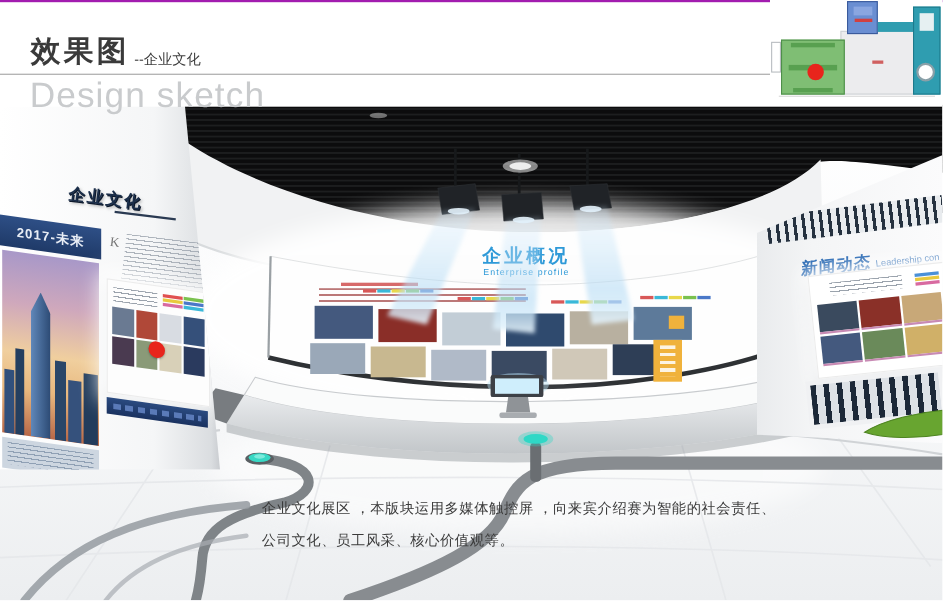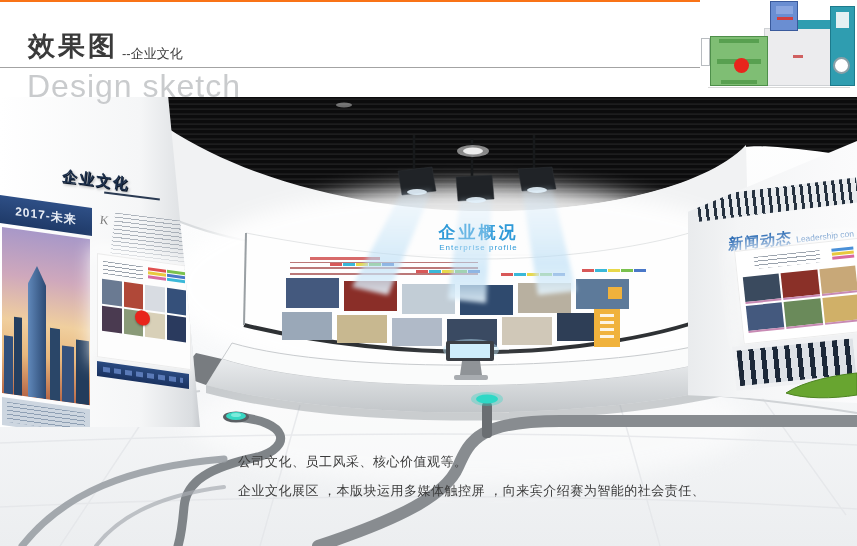--- a/index.html
+++ b/index.html
@@ -1,21 +1,21 @@
 <!DOCTYPE html>
 <html><head>
 <meta charset="utf-8">
 <style>
   html,body{margin:0;padding:0;background:#fff;}
   #stage{position:relative;width:857px;height:546px;overflow:hidden;background:#fff;
          font-family:"Liberation Sans","DejaVu Sans",sans-serif;}
   .abs{position:absolute;}
 
   
-  .header{left:0;top:0;width:857px;height:95px;background:#fff;z-index:50;border-top:2px solid #f97316;}
+  .header{left:0;top:0;width:857px;height:95px;background:#fff;z-index:50;border-top:2px solid #a21caf;}
   .h-title{left:28px;top:26px;font-family:"Liberation Serif","DejaVu Serif",serif;font-weight:700;
            font-size:27px;color:#3a3a3a;letter-spacing:3px;}
   .h-sub{left:122px;top:43px;font-size:13px;color:#3c3c3c;}
   .h-rule{left:0;top:65px;width:740px;height:1px;background:#a3a3a3;}
   .h-en{left:27px;top:66px;font-size:32px;color:#c9cbcd;letter-spacing:1px;}
 
   
   .minimap{left:700px;top:0;width:157px;height:92px;background:#fff;z-index:55;}
   .mm{position:absolute;box-sizing:border-box;}
   .mm-hall{left:64px;top:28px;width:68px;height:58px;background:#ececee;border:1px solid #cfd2d5;}
@@ -399,22 +399,22 @@
       </g>
 
       <rect x="482" y="307" width="10" height="36" rx="4" fill="#6a6e72"></rect>
       <ellipse cx="487" cy="304" rx="16" ry="7" fill="#2fd8c6" opacity="0.35"></ellipse>
       <ellipse cx="487" cy="304" rx="11" ry="4.5" fill="#2fd8c6"></ellipse>
 
       <path d="M786,298 C804,286 836,280 857,278 L857,300 C832,304 804,304 786,298 Z" fill="#68a530" stroke="#4e8422" stroke-width="1"></path>
     </svg>
 
     <div class="abs caption">
+      <div>企业文化展区 ，本版块运用多媒体触控屏 ，向来宾介绍赛为智能的社会责任、</div>
       <div>公司文化、员工风采、核心价值观等。</div>
-      <div>企业文化展区 ，本版块运用多媒体触控屏 ，向来宾介绍赛为智能的社会责任、</div>
     </div>
   </div>
 
   <div class="abs header">
     <div class="abs h-title">效果图</div>
     <div class="abs h-sub">--企业文化</div>
     <div class="abs h-rule"></div>
     <div class="abs h-en">Design sketch</div>
   </div>
 

